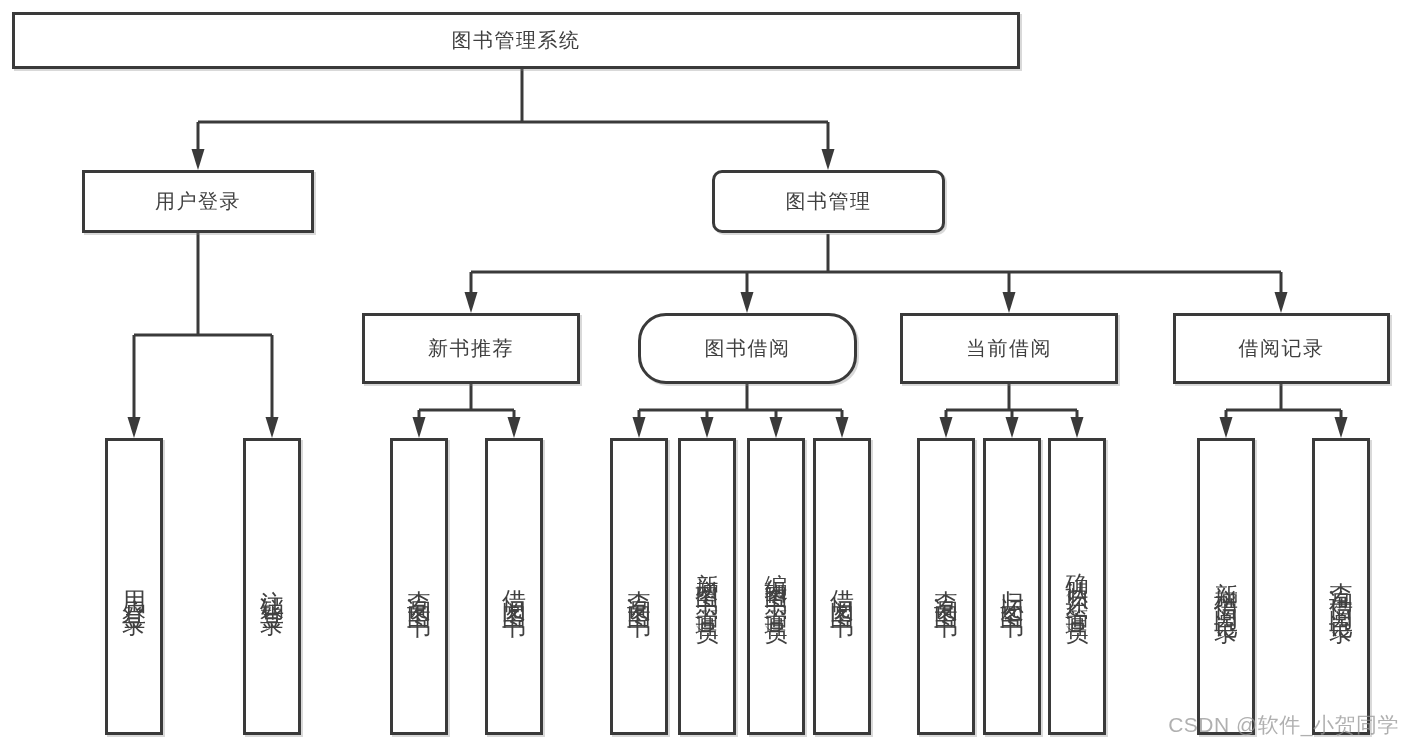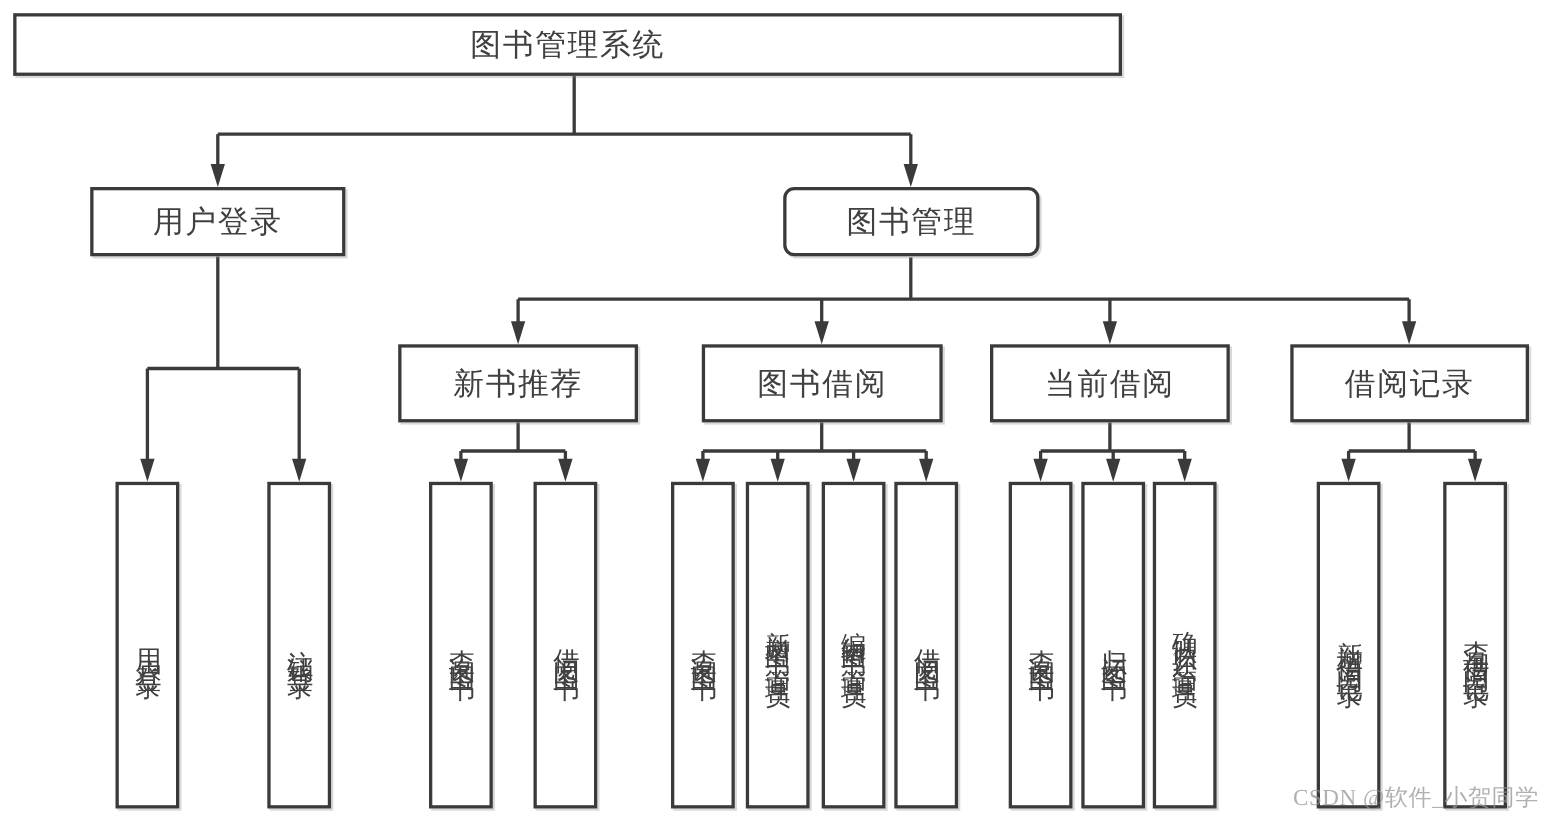--- a/index.html
+++ b/index.html
@@ -27,21 +27,21 @@
     box-sizing: border-box;
     border: 3px solid #3a3a3a;
     background: #ffffff;
     display: flex;
     align-items: center;
     justify-content: center;
     color: #404040;
     box-shadow: 2px 2px 0 rgba(130,130,130,0.30);
   }
   .hlabel {
-    font-size: 28px;
+    font-size: 20px;
     letter-spacing: 1.5px;
     white-space: nowrap;
   }
   .root {
     left: 12px; top: 12px; width: 1008px; height: 57px;
   }
   .lvl2 { top: 170px; height: 63px; }
   .lvl3 { top: 313px; height: 71px; }
   .leaf {
     top: 438px;
@@ -62,21 +62,20 @@
   }
   .watermark {
     position: absolute;
     right: 6px;
     bottom: 8px;
     font-size: 21px;
     color: rgba(150,150,150,0.75);
     letter-spacing: 0.5px;
     white-space: nowrap;
     z-index: 5;
-    font-family: Liberation Serif, serif;
   }
 </style>
 </head>
 <body>
 
 <div class="canvas">
 
   <svg class="connectors" viewBox="0 0 1405 747" xmlns="http://www.w3.org/2000/svg">
     <g stroke="#3a3a3a" stroke-width="3" fill="none">
 
@@ -150,21 +149,21 @@
   <div class="box lvl2" style="left:82px; width:232px;">
     <span class="hlabel">用户登录</span>
   </div>
   <div class="box lvl2" style="left:712px; width:233px;border-radius:10px;">
     <span class="hlabel">图书管理</span>
   </div>
 
   <div class="box lvl3" style="left:362px; width:218px;">
     <span class="hlabel">新书推荐</span>
   </div>
-  <div class="box lvl3" style="left:638px; width:219px;">
+  <div class="box lvl3" style="left:638px; width:219px;border-radius:28px;">
     <span class="hlabel">图书借阅</span>
   </div>
   <div class="box lvl3" style="left:900px; width:218px;">
     <span class="hlabel">当前借阅</span>
   </div>
   <div class="box lvl3" style="left:1173px; width:217px;">
     <span class="hlabel">借阅记录</span>
   </div>
 
   <div class="box leaf" style="left:105px;">

